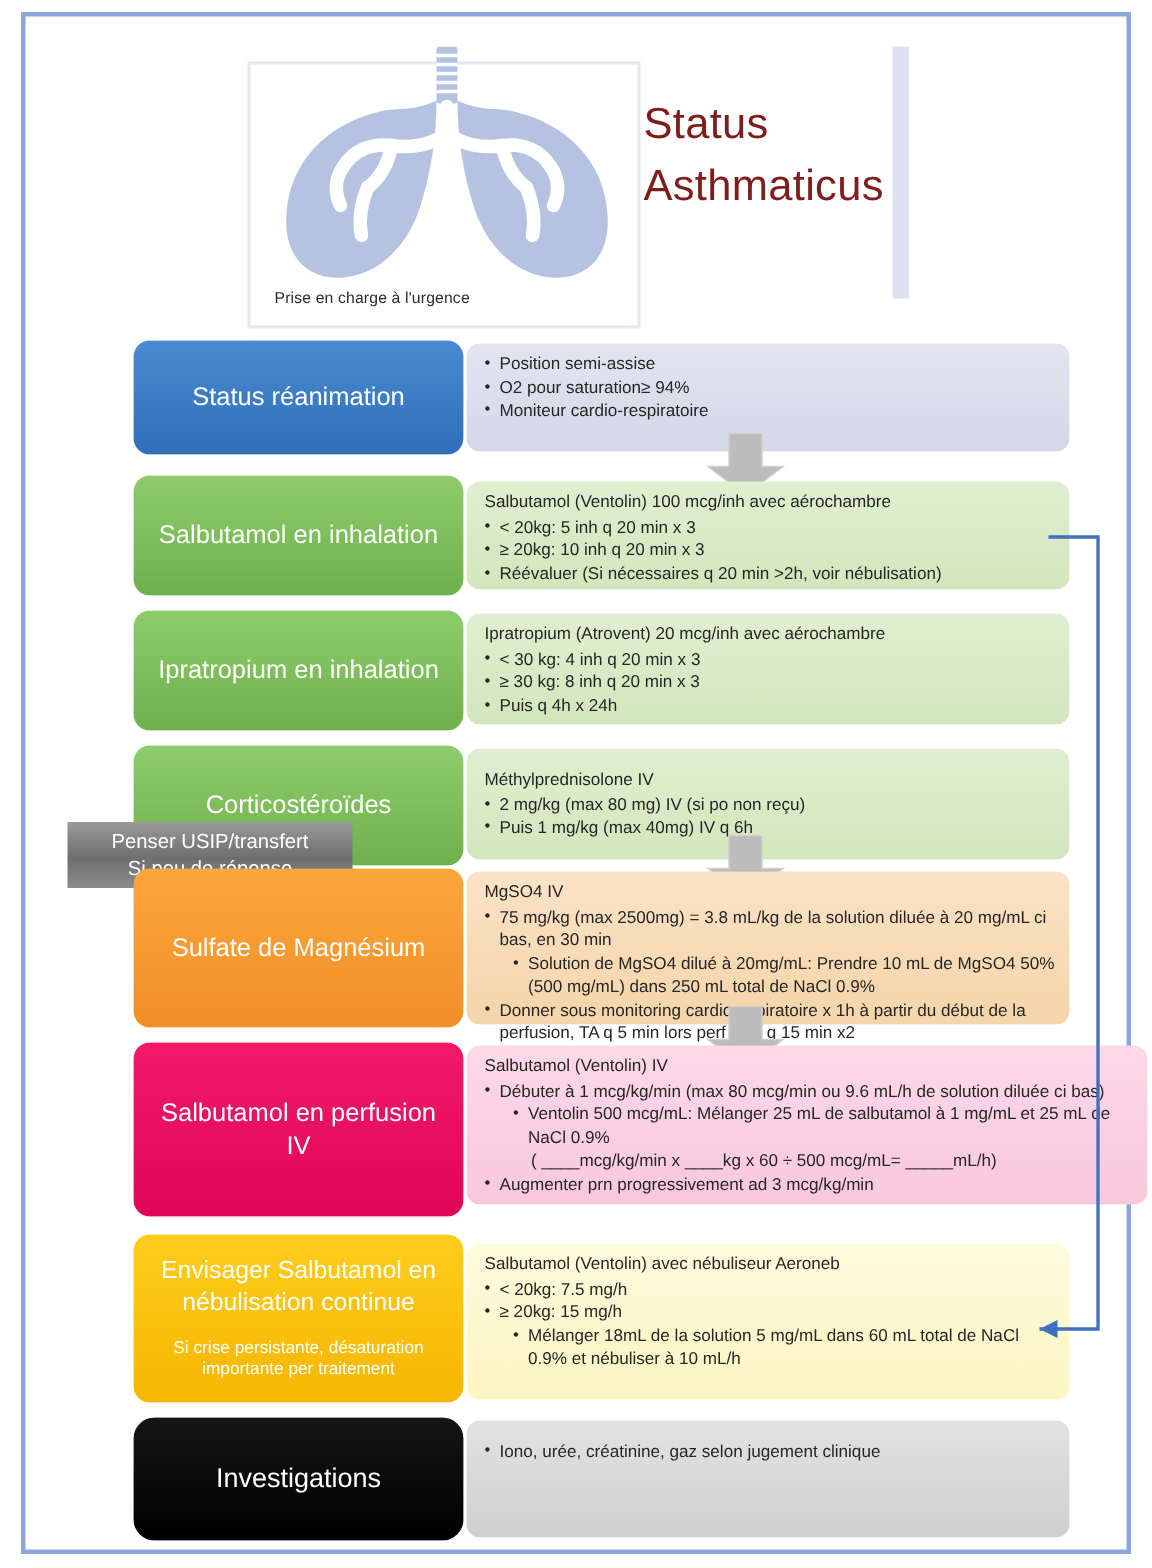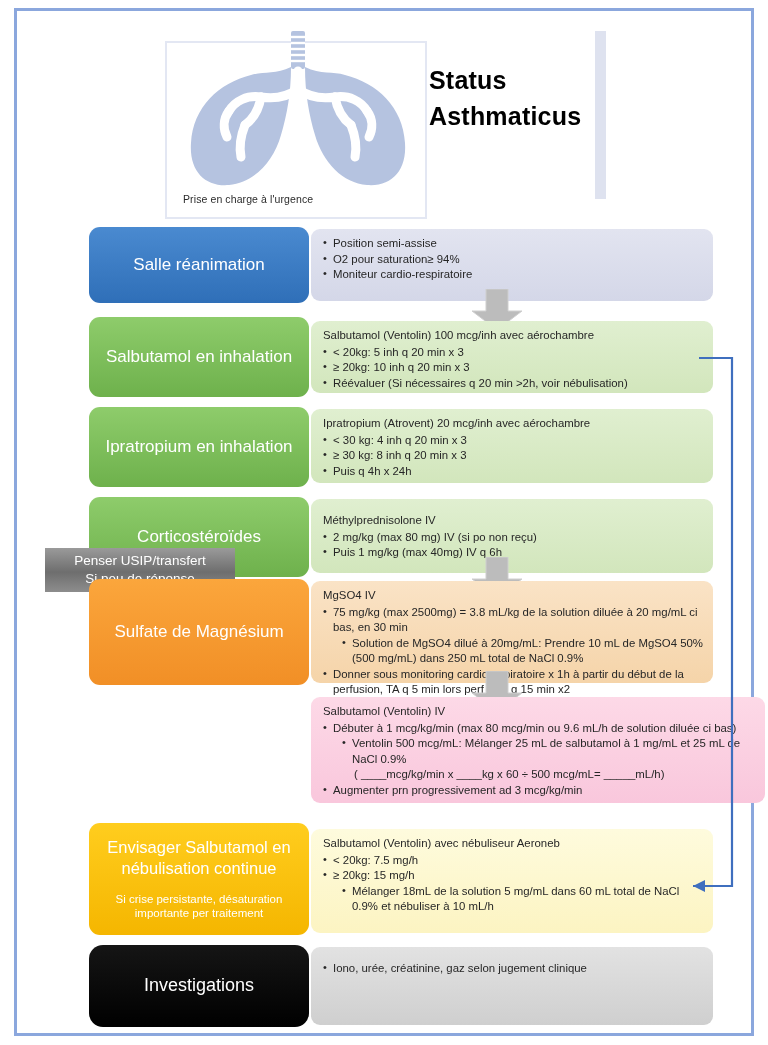--- a/index.html
+++ b/index.html
@@ -37,22 +37,22 @@
   }
   .lungs-svg{position:absolute;left:0;top:-12px;width:262px;height:168px;}
   .lungs-caption{
     position:absolute;left:16px;bottom:12px;
     font-size:10.5px;color:#2b2b2b;letter-spacing:.1px;
     white-space:nowrap;
   }
   .title{
     position:absolute;left:272px;top:30px;
     width:300px;
-    font-size:25px;line-height:1.42;
-    font-weight:bold;color:#000000;
+    font-size:29px;line-height:1.42;
+    font-weight:normal;color:#7f1d1d;
     letter-spacing:.2px;
   }
   .title-bar{
     position:absolute;left:578px;top:20px;
     width:11px;height:168px;
     background:#dee2ef;
   }
   .label-box{
     position:absolute;
     box-sizing:border-box;
@@ -169,21 +169,21 @@
       </div>
 
       <div class="title">
         <div>Status</div>
         <div>Asthmaticus</div>
       </div>
     </div>
     <div class="title-bar"></div>
 
     <div class="label-box c-blue" style="left:72px;top:216px;width:220px;height:76px;font-size:17px;">
-      <span class="main">Salle réanimation</span>
+      <span class="main">Status réanimation</span>
     </div>
     <div class="content-box b-lavender" style="left:294px;top:218px;width:402px;height:72px;">
       <ul class="bul">
         <li>Position semi-assise</li>
         <li>O2 pour saturation≥ 94%</li>
         <li>Moniteur cardio-respiratoire</li>
       </ul>
     </div>
     <svg class="dn-arrow" style="left:452px;top:278px;">
       <polygon points="17,0 39,0 39,22 53,22 28,41 3,22 17,22" fill="#bcbcbc" stroke="#cfcfcf" stroke-width="1"></polygon>
@@ -244,20 +244,23 @@
             <li>Solution de MgSO4 dilué à 20mg/mL: Prendre 10 mL de MgSO4 50% (500 mg/mL) dans 250 mL total de NaCl 0.9%</li>
           </ul>
         </li>
         <li>Donner sous monitoring cardiorespiratoire x 1h à partir du début de la perfusion, TA q 5 min lors perf puis q 15 min x2</li>
       </ul>
     </div>
     <svg class="dn-arrow" style="left:452px;top:660px;">
       <polygon points="17,0 39,0 39,22 53,22 28,41 3,22 17,22" fill="#bcbcbc" stroke="#cfcfcf" stroke-width="1"></polygon>
     </svg>
 
+    <div class="label-box c-pink" style="left:72px;top:684px;width:220px;height:116px;font-size:17px;">
+      <span class="main">Salbutamol en perfusion IV</span>
+    </div>
     <div class="content-box b-pink" style="left:294px;top:686px;width:454px;height:106px;">
       <div class="head">Salbutamol (Ventolin) IV</div>
       <ul class="bul ind">
         <li>
           <span>Débuter à 1 mcg/kg/min (max 80 mcg/min ou 9.6 mL/h de solution diluée ci bas)</span>
           <ul class="bul">
             <li>
               <span>Ventolin 500 mcg/mL: Mélanger 25 mL de salbutamol à 1 mg/mL et 25 mL de NaCl 0.9%</span>
               <div style="padding-left:2px;">( ____mcg/kg/min x ____kg x 60 ÷ 500 mcg/mL= _____mL/h)</div>
             </li>

